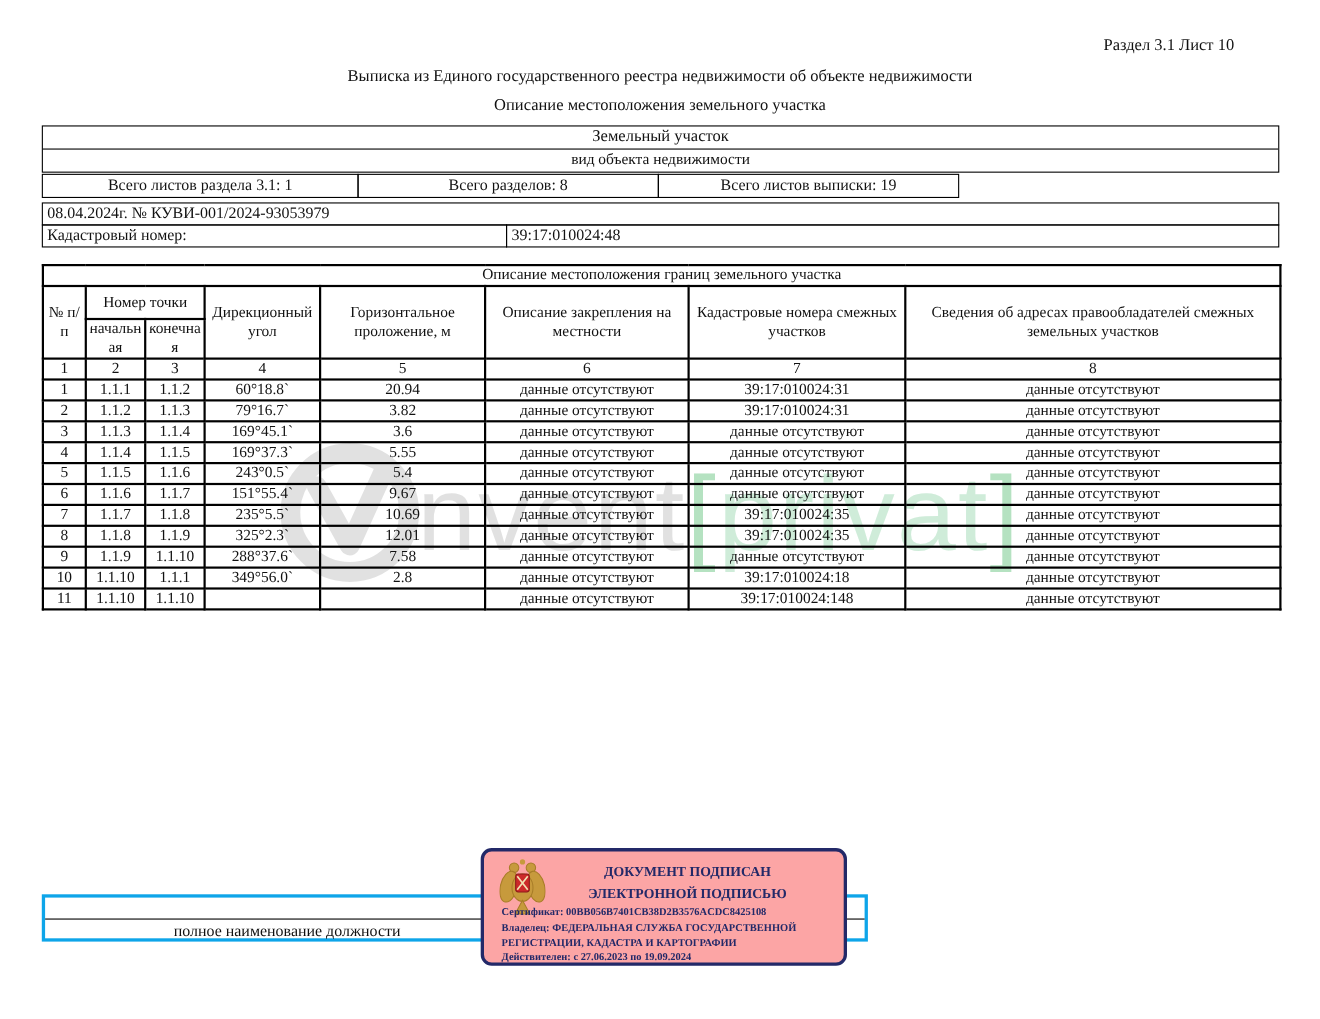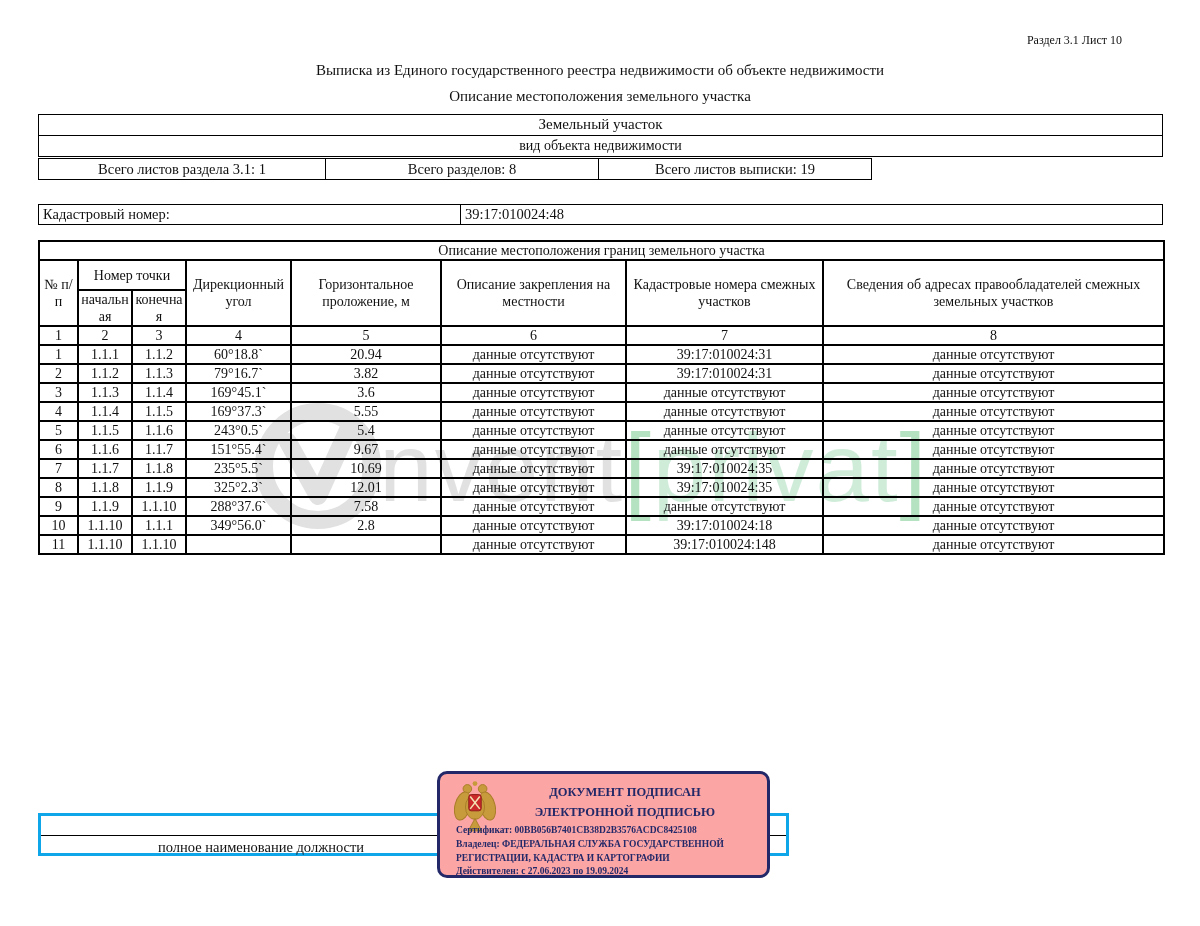--- a/index.html
+++ b/index.html
@@ -3,21 +3,21 @@
 <meta charset="utf-8">
 <style>
   html,body{margin:0;padding:0;background:#ffffff;}
   .page{
     position:relative;width:1200px;height:926px;background:#ffffff;
     font-family:"Liberation Serif", serif;color:#111;overflow:hidden;
   }
   .abs{position:absolute;}
   .center{text-align:center;}
   
-  .section-label{top:33px;right:78px;font-size:12px;}
+  .section-label{top:33px;right:78px;font-size:15px;}
   .doc-title{top:62px;left:0;width:1200px;font-size:15px;}
   .doc-subtitle{top:88px;left:0;width:1200px;font-size:15px;}
   
   .box{border:1px solid #000;box-sizing:border-box;background:transparent;}
   .object-box{left:38px;top:114px;width:1125px;}
   .object-box .row{height:20px;line-height:19px;border-bottom:1px solid #000;font-size:15px;text-align:center;}
   .object-box .row:last-child{border-bottom:none;font-size:14px;}
   .meta-row{left:38px;top:158px;width:1125px;height:22px;display:flex;}
   .meta-cell{border:1px solid #000;box-sizing:border-box;height:22px;line-height:20px;
     font-size:14.5px;text-align:center;margin-left:-1px;}
@@ -81,20 +81,21 @@
     <div class="row">Земельный участок</div>
     <div class="row">вид объекта недвижимости</div>
   </div>
 
   <div class="abs meta-row">
     <div class="meta-cell" style="width:288px">Всего листов раздела 3.1: 1</div>
     <div class="meta-cell" style="width:274px">Всего разделов: 8</div>
     <div class="meta-cell" style="width:274px">Всего листов выписки: 19</div>
   </div>
 
+  <div class="abs box docnum-box">08.04.2024г. № КУВИ-001/2024-93053979</div>
 
   <div class="abs cadastral-row">
     <div class="cad-cell" style="width:423px">Кадастровый номер:</div>
     <div class="cad-cell value" style="width:703px">39:17:010024:48</div>
   </div>
 
   <div class="abs main-table-wrap">
     <table class="borders">
       <colgroup>
         <col style="width:39px">

